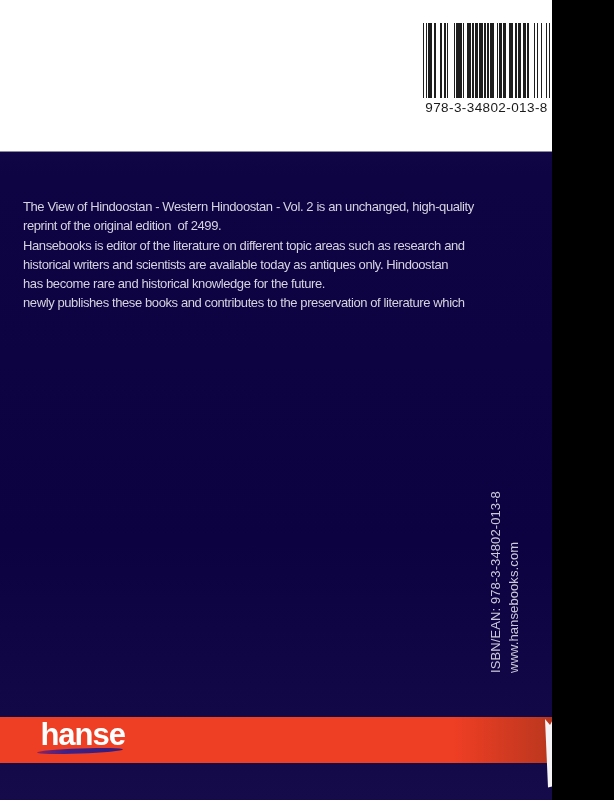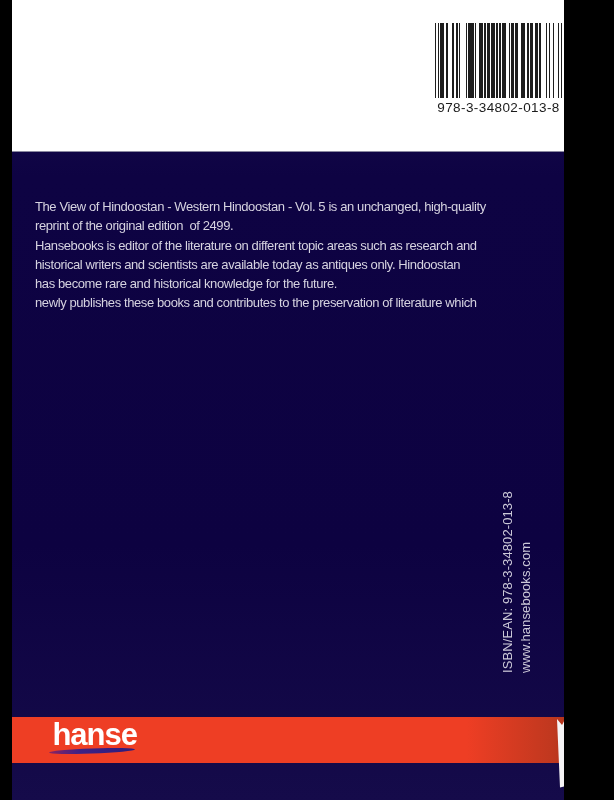--- a/index.html
+++ b/index.html
@@ -1,20 +1,19 @@
 <!DOCTYPE html>
 <html><head>
 <meta charset="utf-8">
 <style>
   html,body { margin:0; padding:0; background:#000; }
   .cover {
     position:relative; width:552px; height:800px; overflow:hidden;
     background:linear-gradient(180deg,#1a1153 0%,#0e0343 22%,#0d0241 68%,#150b4a 100%);
     font-family:"Liberation Sans", sans-serif;
-    margin-left:12px;
   }
   .top-strip {
     position:absolute; left:0; top:0; width:614px; height:151px;
     background:#ffffff; border-bottom:1px solid #8b89a0;
   }
   .barcode-block { position:absolute; left:423px; top:23px; width:127px; }
   .barcode-svg { display:block; width:127px; height:75px; shape-rendering:crispEdges; }
   .barcode-svg rect { fill:#1e1e1e; }
   .barcode-number {
     margin-top:2px; width:127px; text-align:center;
@@ -81,21 +80,21 @@
           <rect x="85" y="0" width="1" height="50"></rect>
           <rect x="88" y="0" width="1" height="50"></rect>
           <rect x="92" y="0" width="1" height="50"></rect>
           <rect x="94" y="0" width="1" height="50"></rect>
         </svg>
       <div class="barcode-number">978-3-34802-013-8</div>
     </div>
   </div>
 
   <div class="description">
-    <div class="body-line">The View of Hindoostan - Western Hindoostan - Vol. 5 is an unchanged, high-quality</div>
+    <div class="body-line">The View of Hindoostan - Western Hindoostan - Vol. 2 is an unchanged, high-quality</div>
     <div class="body-line">reprint of the original edition  of 2499.</div>
     <div class="body-line">Hansebooks is editor of the literature on different topic areas such as research and</div>
     <div class="body-line">historical writers and scientists are available today as antiques only. Hindoostan</div>
     <div class="body-line">has become rare and historical knowledge for the future.</div>
     <div class="body-line">newly publishes these books and contributes to the preservation of literature which</div>
   </div>
 
   <div class="vertical-info">
     <div class="v-line">ISBN/EAN: 978-3-34802-013-8</div>
     <div class="v-line">www.hansebooks.com</div>

